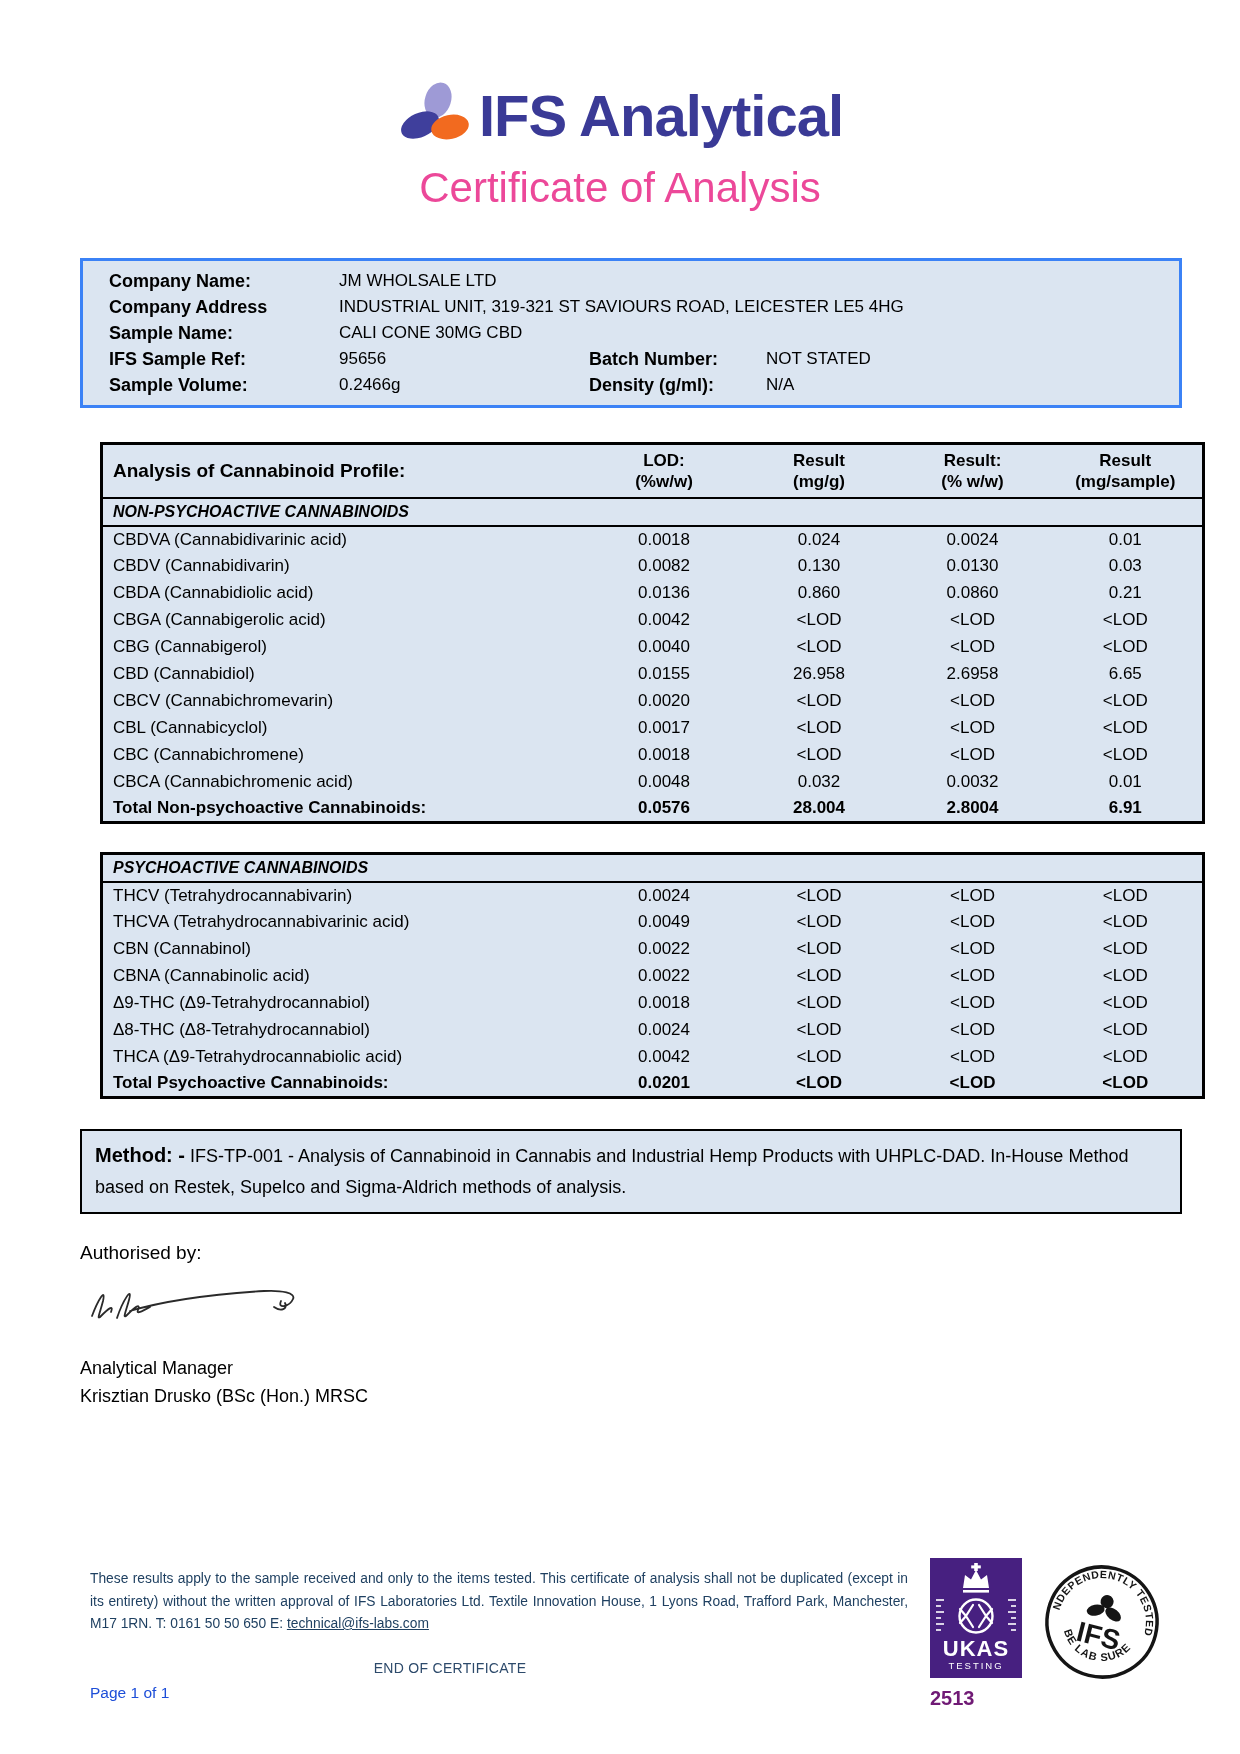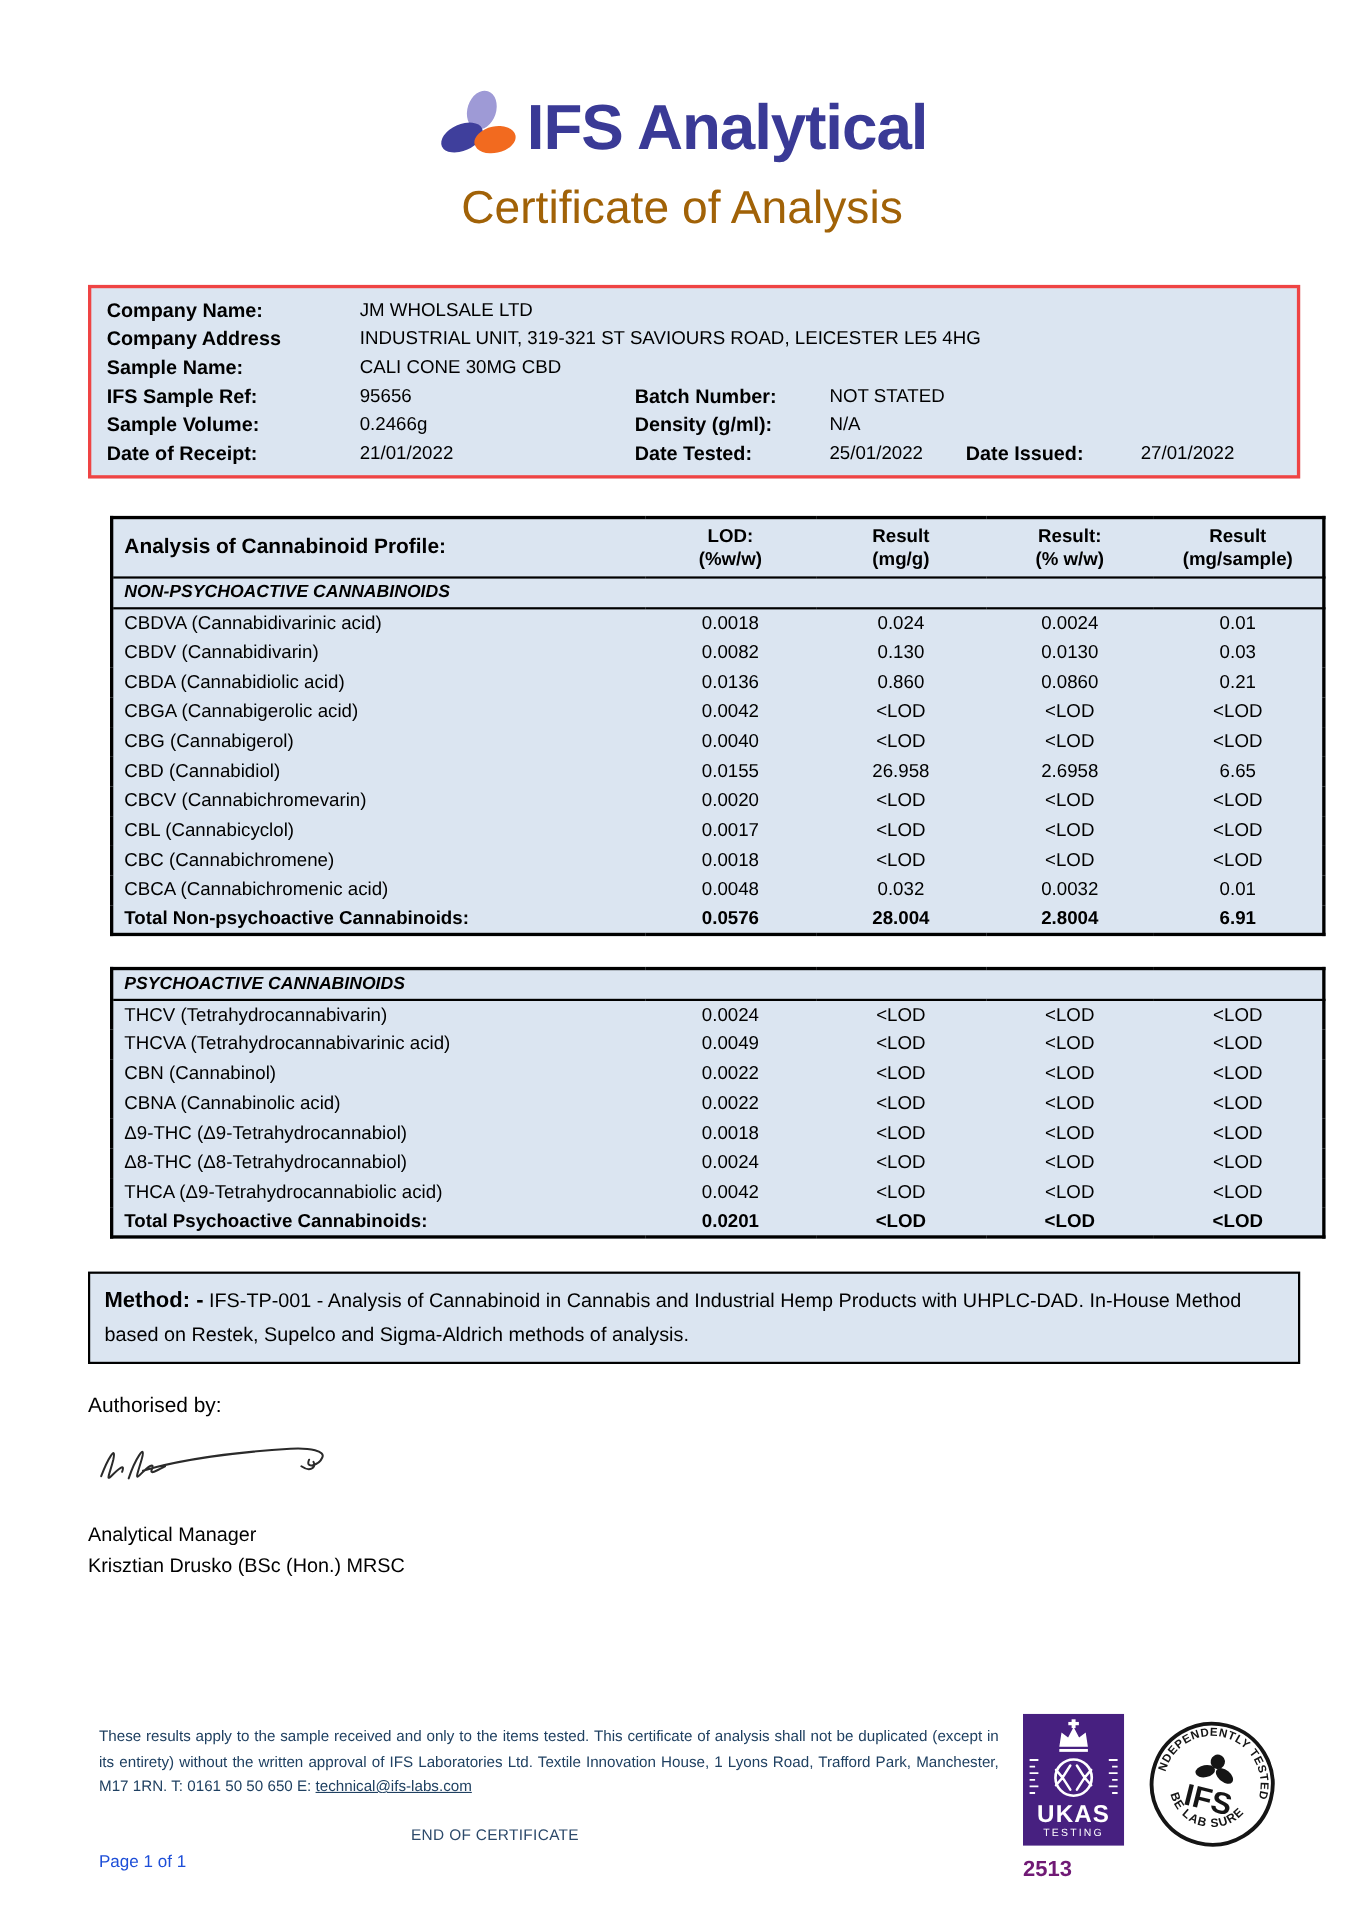--- a/index.html
+++ b/index.html
@@ -6,27 +6,27 @@
   html,body { background:#ffffff; }
   .page {
     position:relative; width:1240px; height:1754px; margin:0 auto;
     background:#ffffff; overflow:hidden;
     font-family:"Liberation Sans", sans-serif; color:#000;
   }
   
   .brand { margin-top:80px; text-align:center; }
   .brand-row { display:inline-flex; align-items:center; gap:8px; }
   .logo-text { font-size:58px; font-weight:700; color:#3a3a96; letter-spacing:-1px; }
-  .cert-title { text-align:center; font-size:42px; font-weight:400; color:#a16207; margin-top:14px; }
+  .cert-title { text-align:center; font-size:42px; font-weight:400; color:#ec4899; margin-top:14px; }
 
   
   .content { width:1102px; margin-left:80px; }
   .info-box {
-    margin-top:46px; border:3px solid #ef4444; background:#dbe5f1;
-    padding:7px 4px; font-size:17px;
+    margin-top:46px; border:3px solid #3b82f6; background:#dbe5f1;
+    padding:7px 16px; font-size:17px;
   }
   .info-row { display:flex; padding:0 10px; line-height:26px; height:26px; white-space:nowrap; }
   .il  { width:230px; font-weight:700; font-size:18px; }
   .iv250 { width:250px; }
   .il2 { width:177px; font-weight:700; font-size:18px; }
   .iv124 { width:124px; }
   .il3 { width:159px; font-weight:700; font-size:18px; }
   .ivflex { flex:1; }
 
   
@@ -119,28 +119,20 @@
         <span class="il">IFS Sample Ref:</span>
         <span class="iv250">95656</span>
         <span class="il2">Batch Number:</span>
         <span class="ivflex">NOT STATED</span>
       </div>
       <div class="info-row">
         <span class="il">Sample Volume:</span>
         <span class="iv250">0.2466g</span>
         <span class="il2">Density (g/ml):</span>
         <span class="ivflex">N/A</span>
-      </div>
-      <div class="info-row">
-        <span class="il">Date of Receipt:</span>
-        <span class="iv250">21/01/2022</span>
-        <span class="il2">Date Tested:</span>
-        <span class="iv124">25/01/2022</span>
-        <span class="il3">Date Issued:</span>
-        <span class="ivflex">27/01/2022</span>
       </div>
     </div>
 
     <table class="coa-table">
       <colgroup>
           <col class="c-name">
           <col class="c-lod">
           <col class="c-mgg">
           <col class="c-pct">
           <col class="c-mgs">

